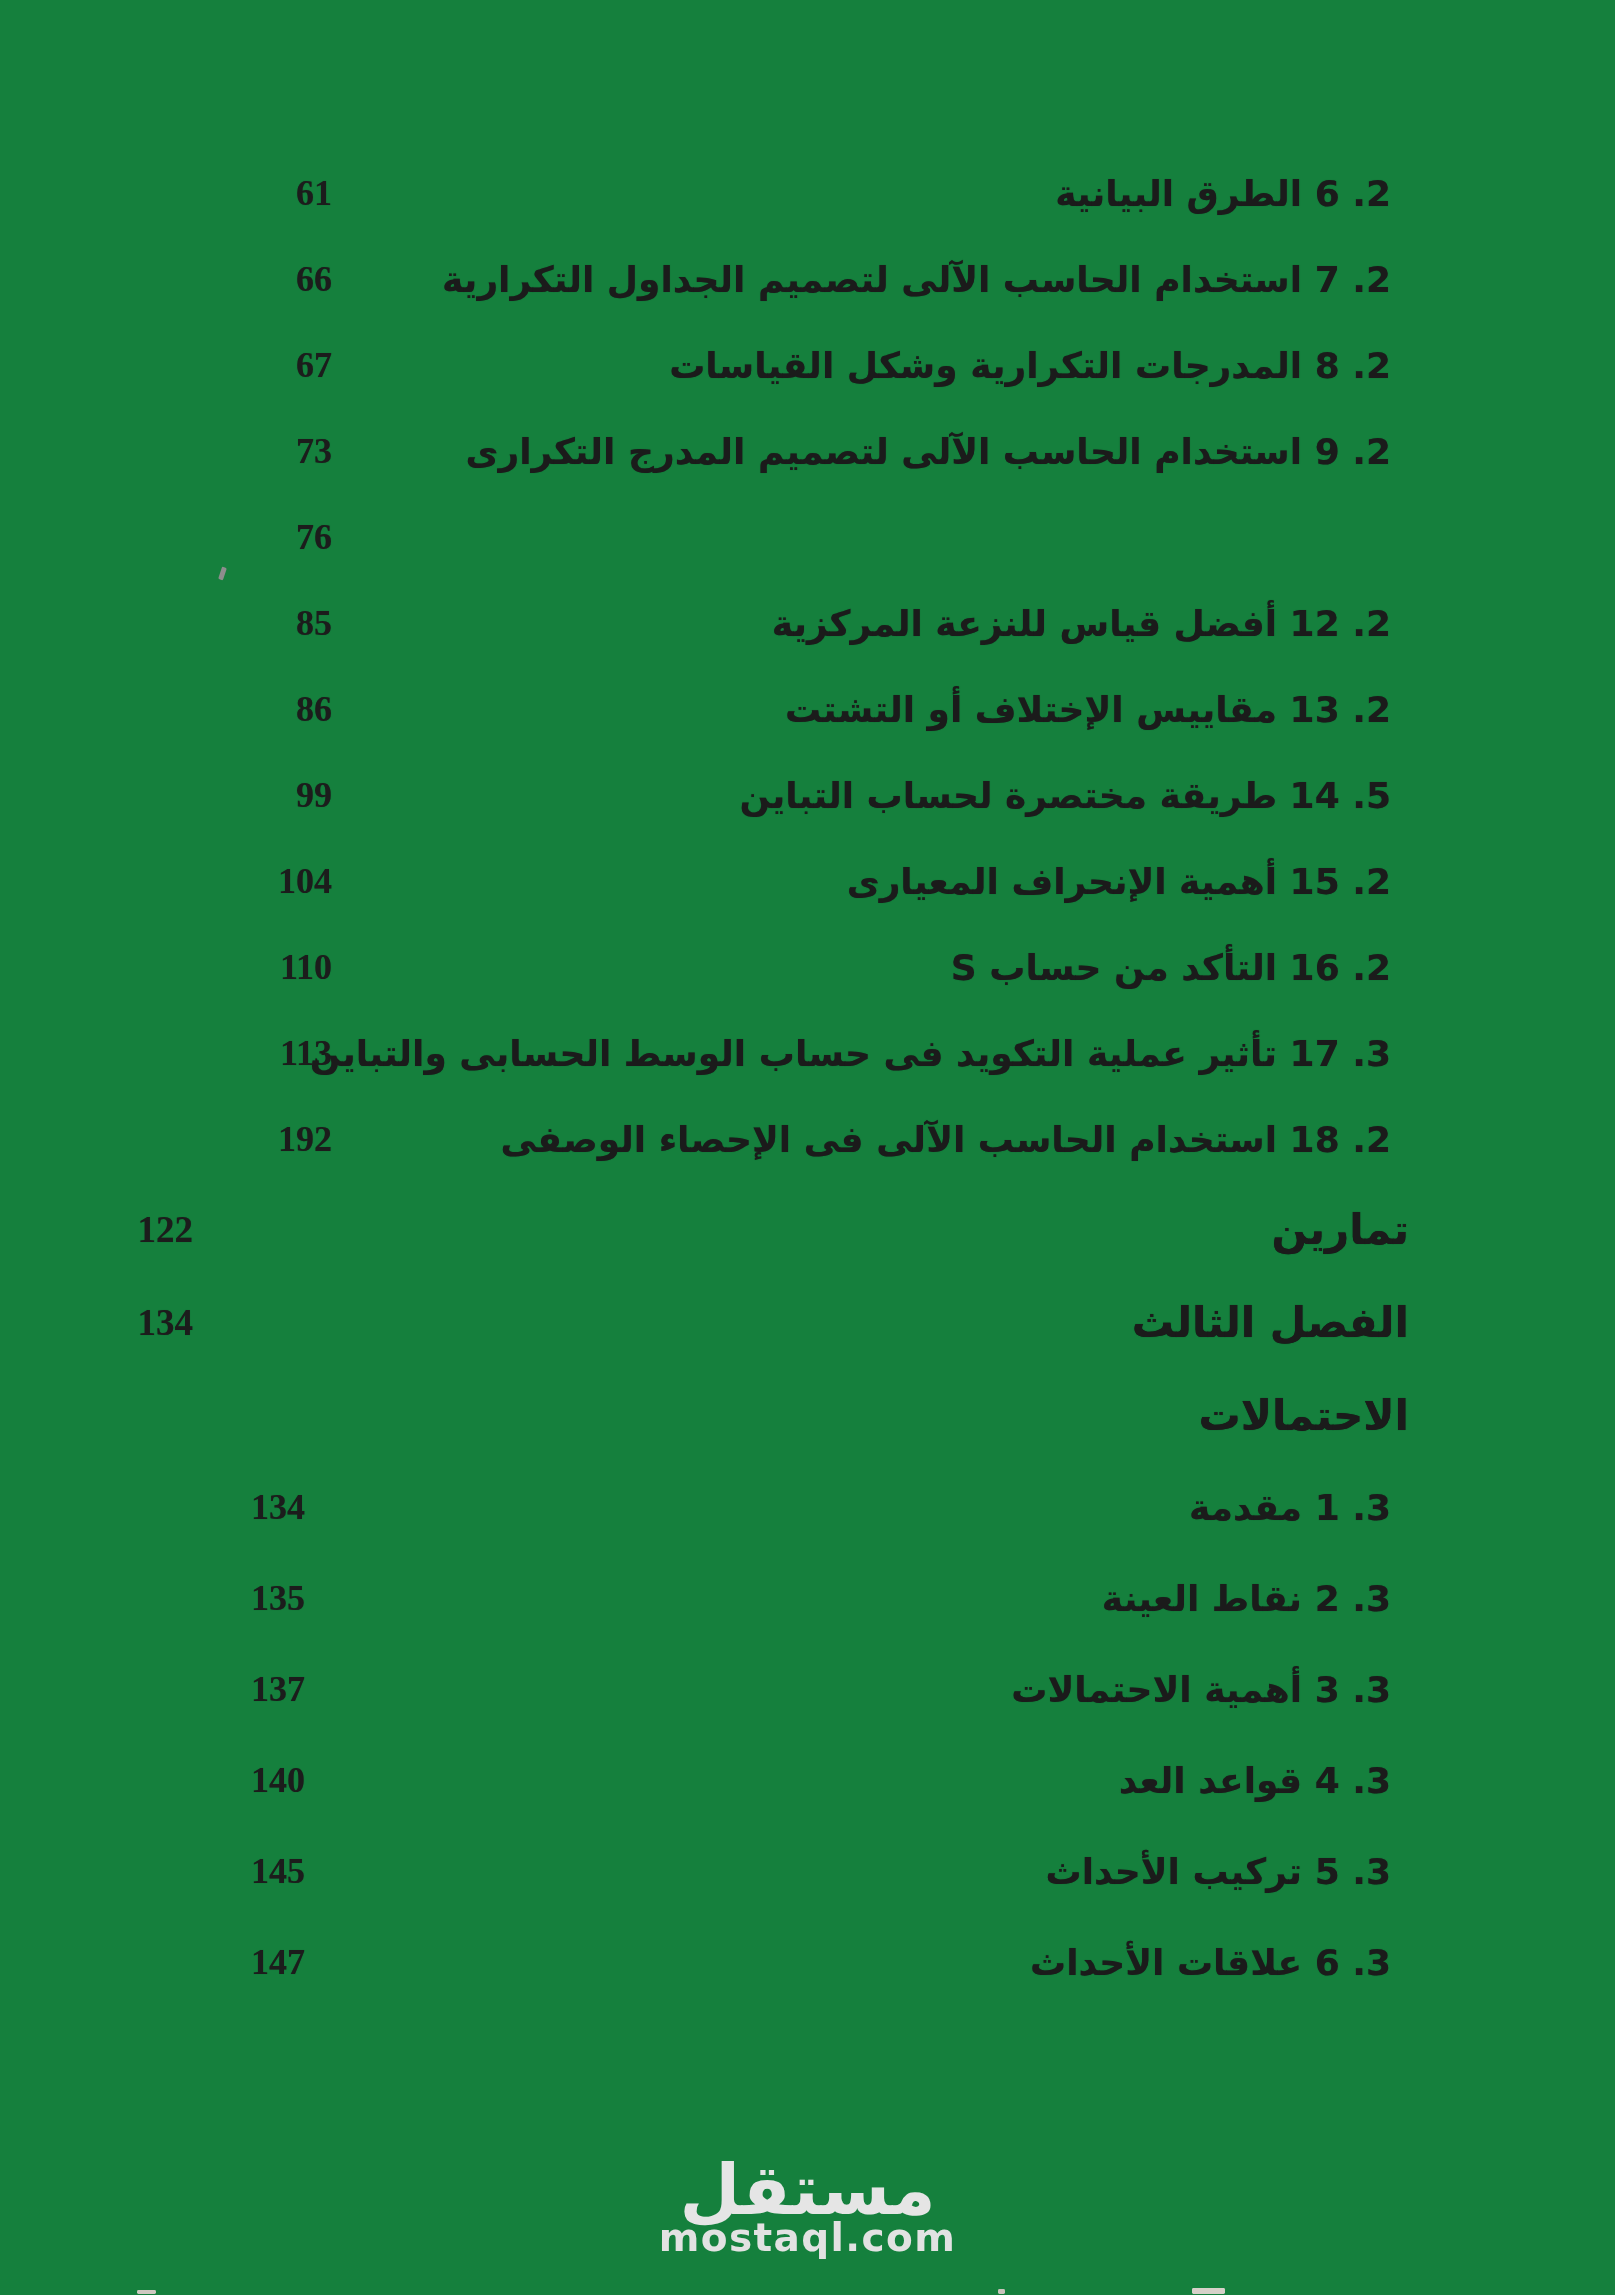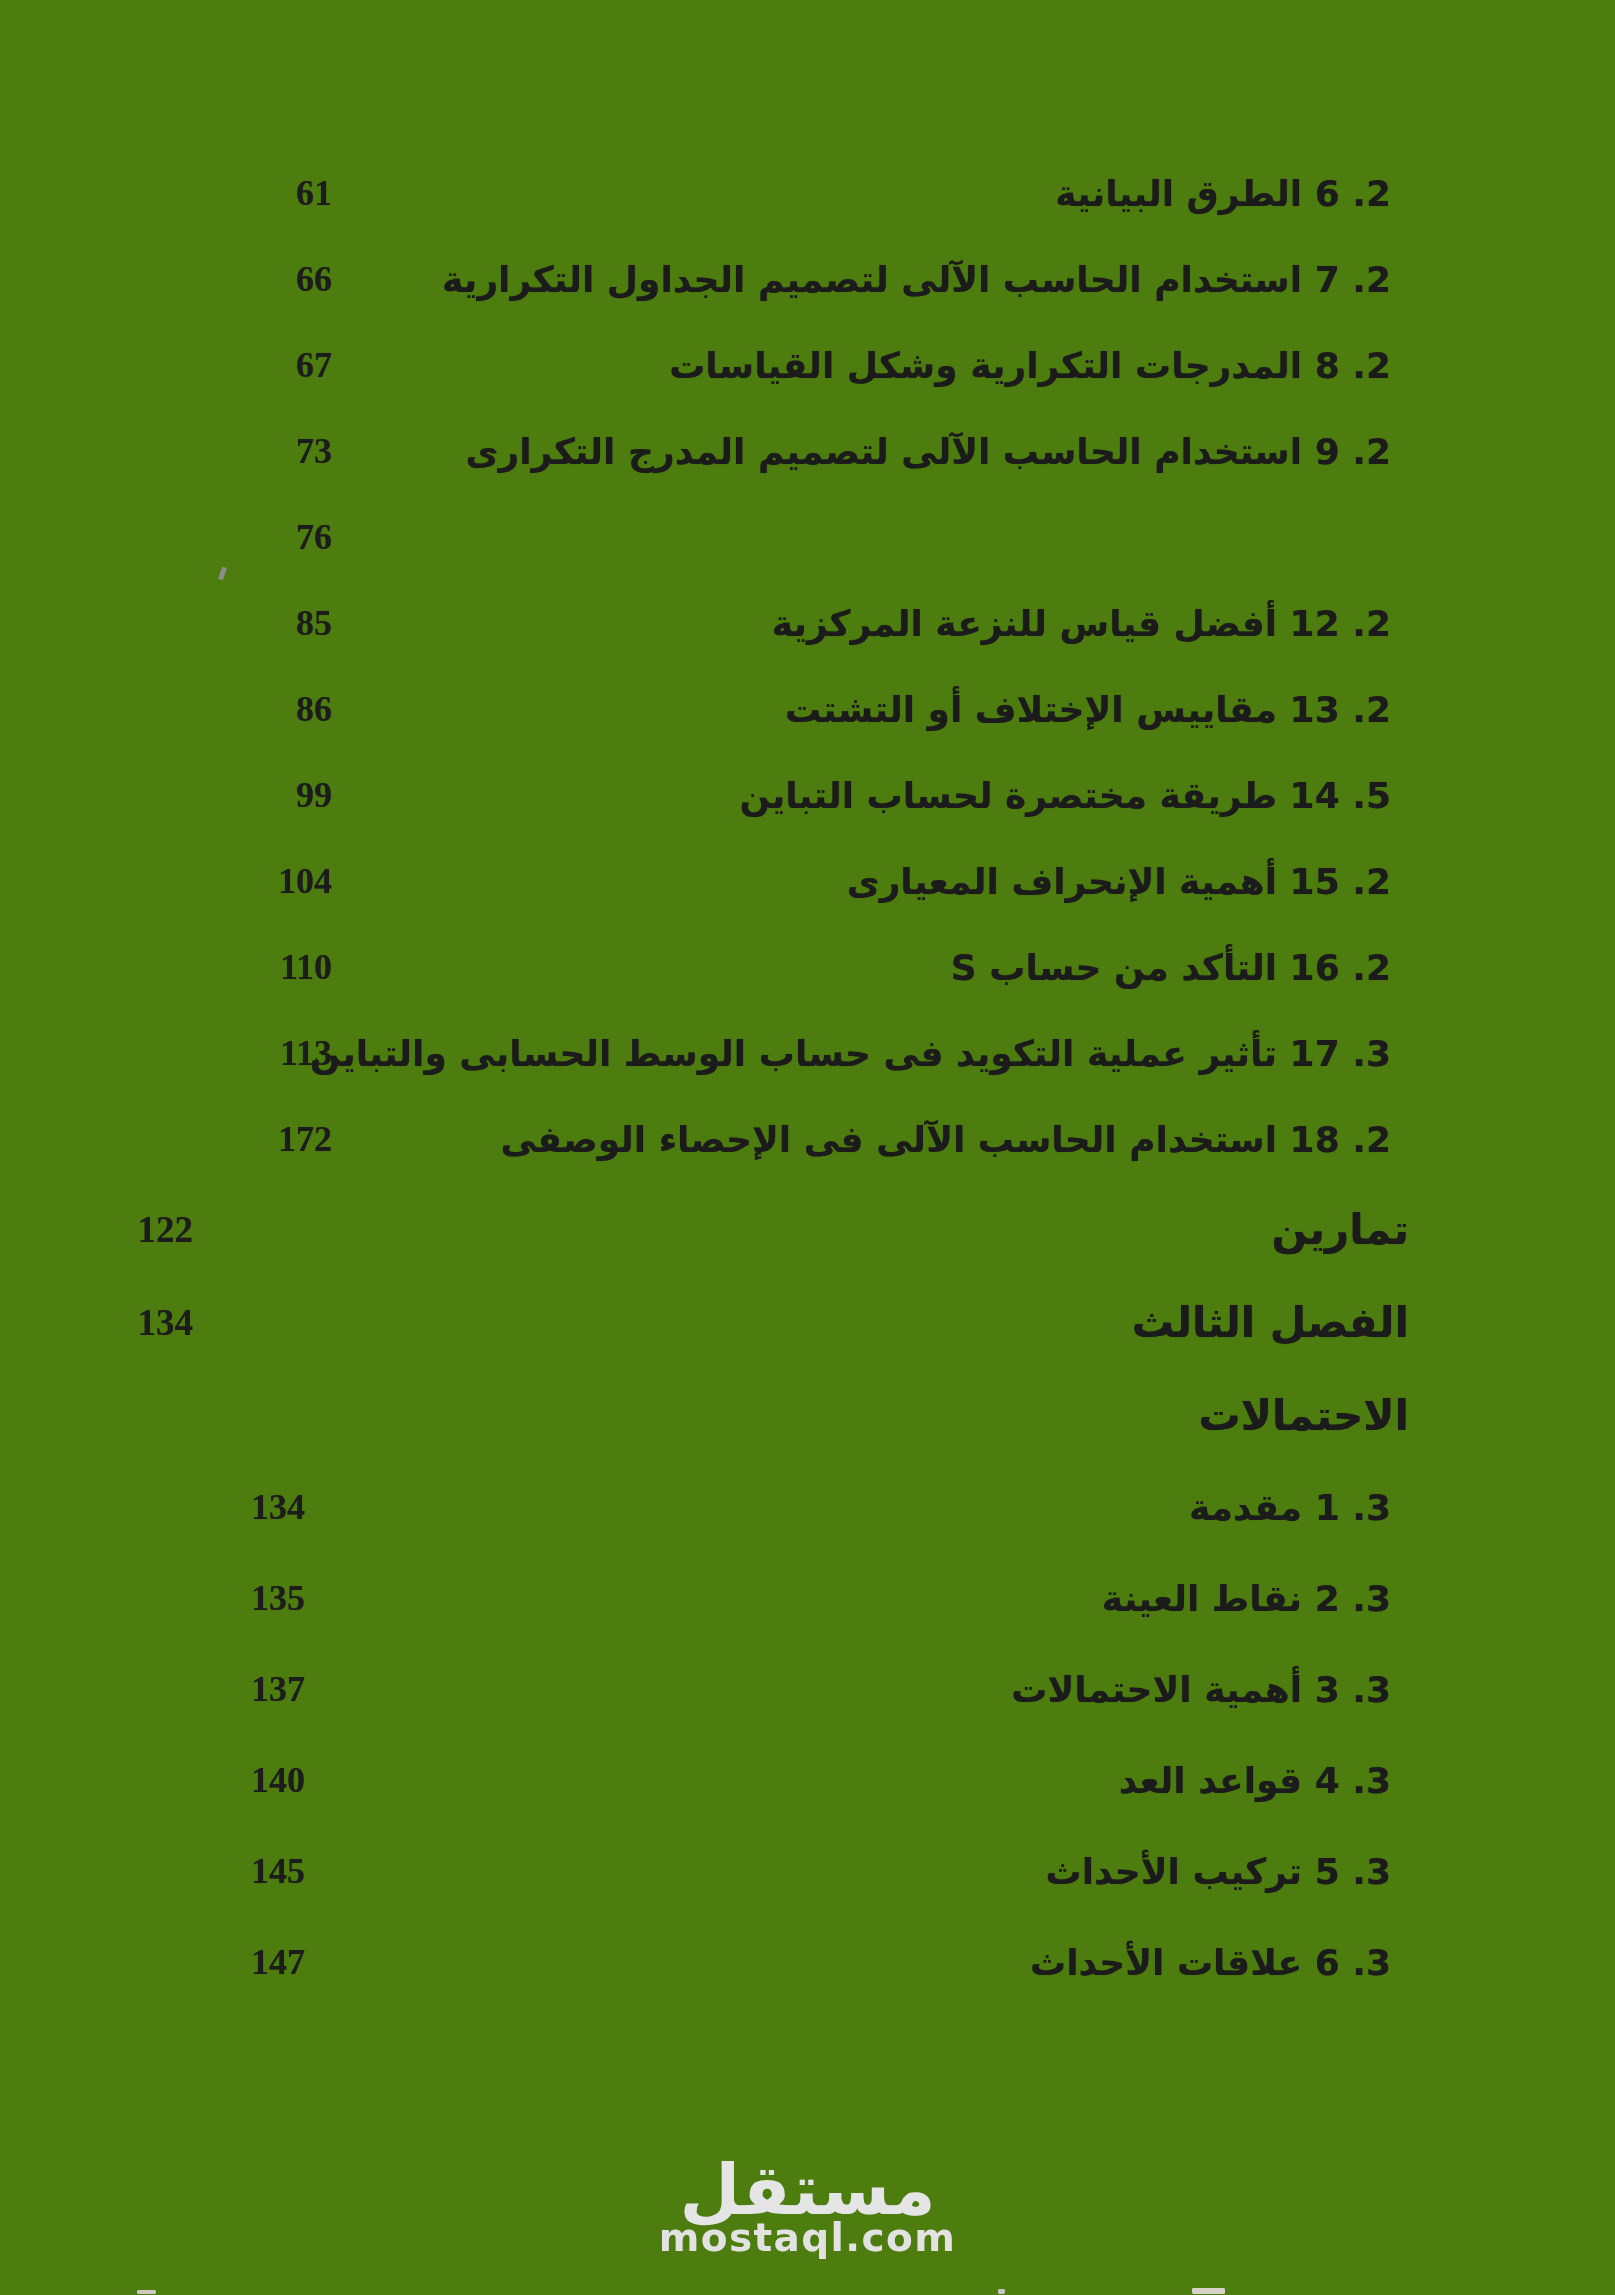--- a/index.html
+++ b/index.html
@@ -1,19 +1,19 @@
 <!DOCTYPE html>
 <html lang="ar" style="font-size:11.5px"><head>
 <meta charset="utf-8">
 <style>
   html,body{margin:0;padding:0;background:#fff;}
   .page{
     position:relative;
     width:1615px;height:2295px;
-    background:#4d7c0f;
+    background:#15803d;
     overflow:hidden;
     font-family:"DejaVu Sans", sans-serif;
     color:#1d1d1d;
   }
   .toc{position:absolute;top:150px;left:0;right:0;}
   .row{position:relative;height:86px;}
   .row.heading{height:93px;}
   .row.ch3{height:91px;}
   .num{
     position:absolute;top:50%;transform:translateY(-50%);
@@ -99,21 +99,21 @@
       </div>
       <div class="row ch2">
         <span class="num">110</span>
         <span class="title" dir="rtl">2. 16 التأكد من حساب S</span>
       </div>
       <div class="row ch2">
         <span class="num">113</span>
         <span class="title" dir="rtl">3. 17 تأثير عملية التكويد فى حساب الوسط الحسابى والتباين</span>
       </div>
       <div class="row ch2">
-        <span class="num">172</span>
+        <span class="num">192</span>
         <span class="title" dir="rtl">2. 18 استخدام الحاسب الآلى فى الإحصاء الوصفى</span>
       </div>
       <div class="row heading">
         <span class="num">122</span>
         <span class="title" dir="rtl">تمارين</span>
       </div>
       <div class="row heading">
         <span class="num">134</span>
         <span class="title" dir="rtl">الفصل الثالث</span>
       </div>

